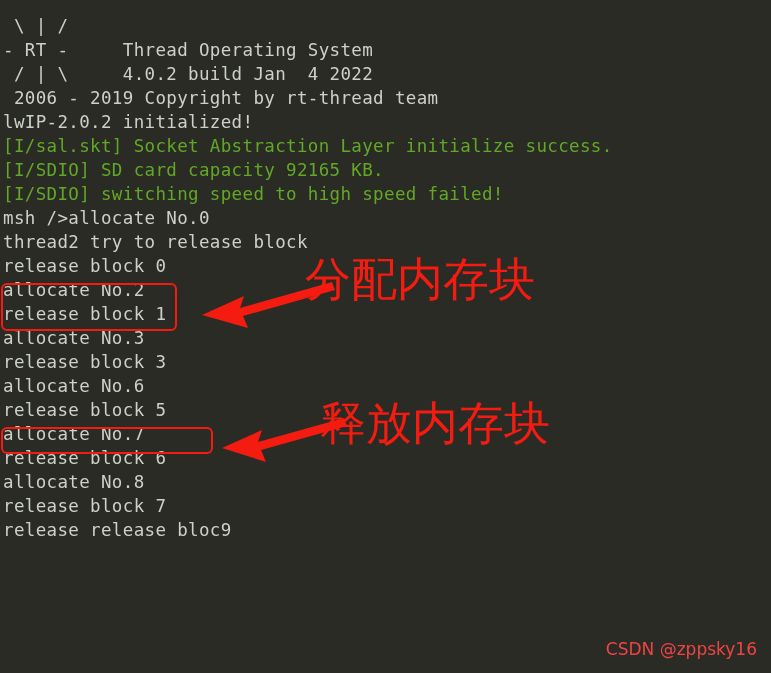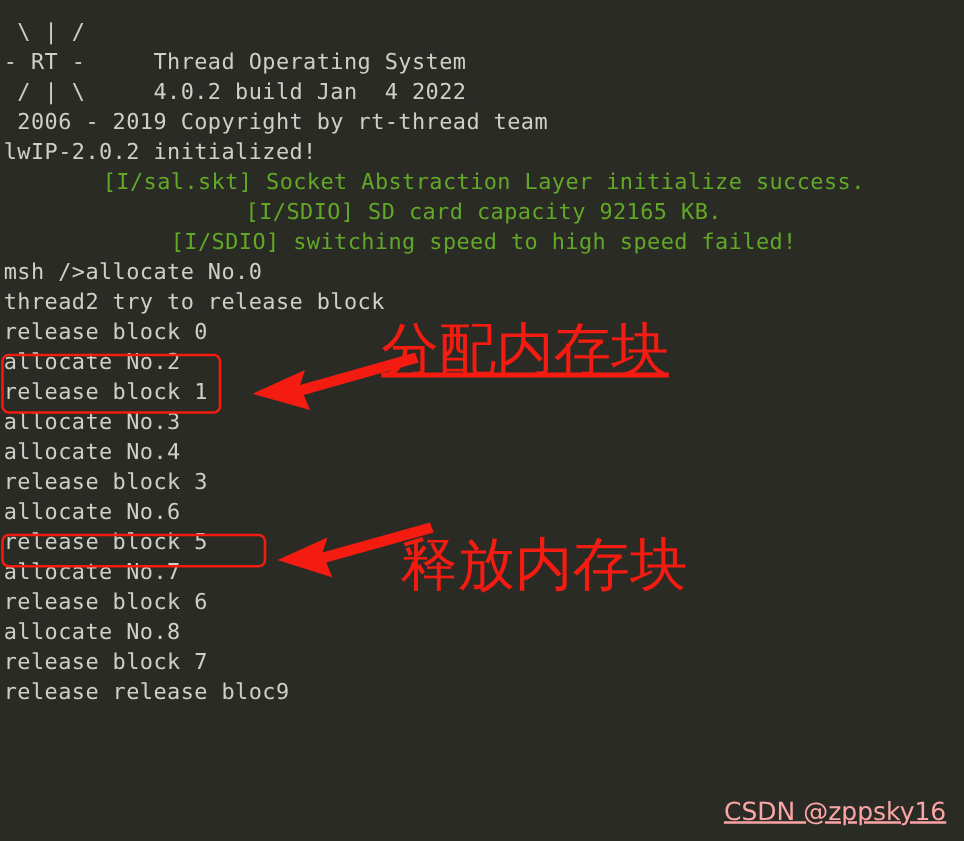--- a/index.html
+++ b/index.html
@@ -27,21 +27,20 @@
     height: 24px;
     line-height: 24px;
     font-size: 17.5px;
     letter-spacing: 0.35px;
     white-space: pre;
     padding-left: 3px;
     color: #ccd1c8;
   }
   .line.green {
     color: #62a827;
-    text-align: center;
   }
 
   
   #annotations {
     position: absolute;
     left: 0;
     top: 0;
     width: 771px;
     height: 673px;
     pointer-events: none;
@@ -63,26 +62,25 @@
   }
   .anno-arrow {
     position: absolute;
   }
 
   
   #watermark {
     position: absolute;
     right: 14px;
     bottom: 14px;
-    color: #fca5a5;
+    color: #ef4444;
     font-family: "DejaVu Sans", "Liberation Sans", sans-serif;
-    font-size: 20px;
+    font-size: 17px;
     line-height: 20px;
     white-space: nowrap;
-    text-decoration: underline;
   }
 </style>
 </head>
 <body>
 
 <div id="terminal">
 
   <div id="console-lines">
       <div class="line"> \ | /</div>
       <div class="line">- RT -     Thread Operating System</div>
@@ -91,44 +89,43 @@
       <div class="line">lwIP-2.0.2 initialized!</div>
       <div class="line green">[I/sal.skt] Socket Abstraction Layer initialize success.</div>
       <div class="line green">[I/SDIO] SD card capacity 92165 KB.</div>
       <div class="line green">[I/SDIO] switching speed to high speed failed!</div>
       <div class="line">msh /&gt;allocate No.0</div>
       <div class="line">thread2 try to release block</div>
       <div class="line">release block 0</div>
       <div class="line">allocate No.2</div>
       <div class="line">release block 1</div>
       <div class="line">allocate No.3</div>
-      <div class="line">allocate No.4</div>
       <div class="line">release block 3</div>
       <div class="line">allocate No.6</div>
       <div class="line">release block 5</div>
       <div class="line">allocate No.7</div>
       <div class="line">release block 6</div>
       <div class="line">allocate No.8</div>
       <div class="line">release block 7</div>
       <div class="line">release release bloc9</div>
     </div>
 
   <div id="annotations">
 
     <div class="anno-box" style="left:1px; top:283px; width:176px; height:48px;"></div>
 
     <svg class="anno-arrow" style="left:196px; top:282px;" width="140" height="54" viewBox="0 0 140 54">
       <polygon points="136,0 44,26 48,14 6,33 52,46 47,34 139,8" fill="#f41b11"></polygon>
     </svg>
 
-    <div class="anno-label" style="left:305px; top:256px;text-decoration:underline;">分配内存块</div>
+    <div class="anno-label" style="left:305px; top:256px;">分配内存块</div>
 
     <div class="anno-box" style="left:1px; top:427px; width:212px; height:27px;"></div>
 
     <svg class="anno-arrow" style="left:218px; top:418px;" width="130" height="50" viewBox="0 0 130 50">
       <polygon points="126,0 40,24 44,12 4,30 48,44 43,32 129,8" fill="#f41b11"></polygon>
     </svg>
 
-    <div class="anno-label" style="left:320px; top:400px;margin-top:28px;">释放内存块</div>
+    <div class="anno-label" style="left:320px; top:400px;">释放内存块</div>
   </div>
 
   <div id="watermark">CSDN @zppsky16</div>
 </div>
 
 </body></html>

